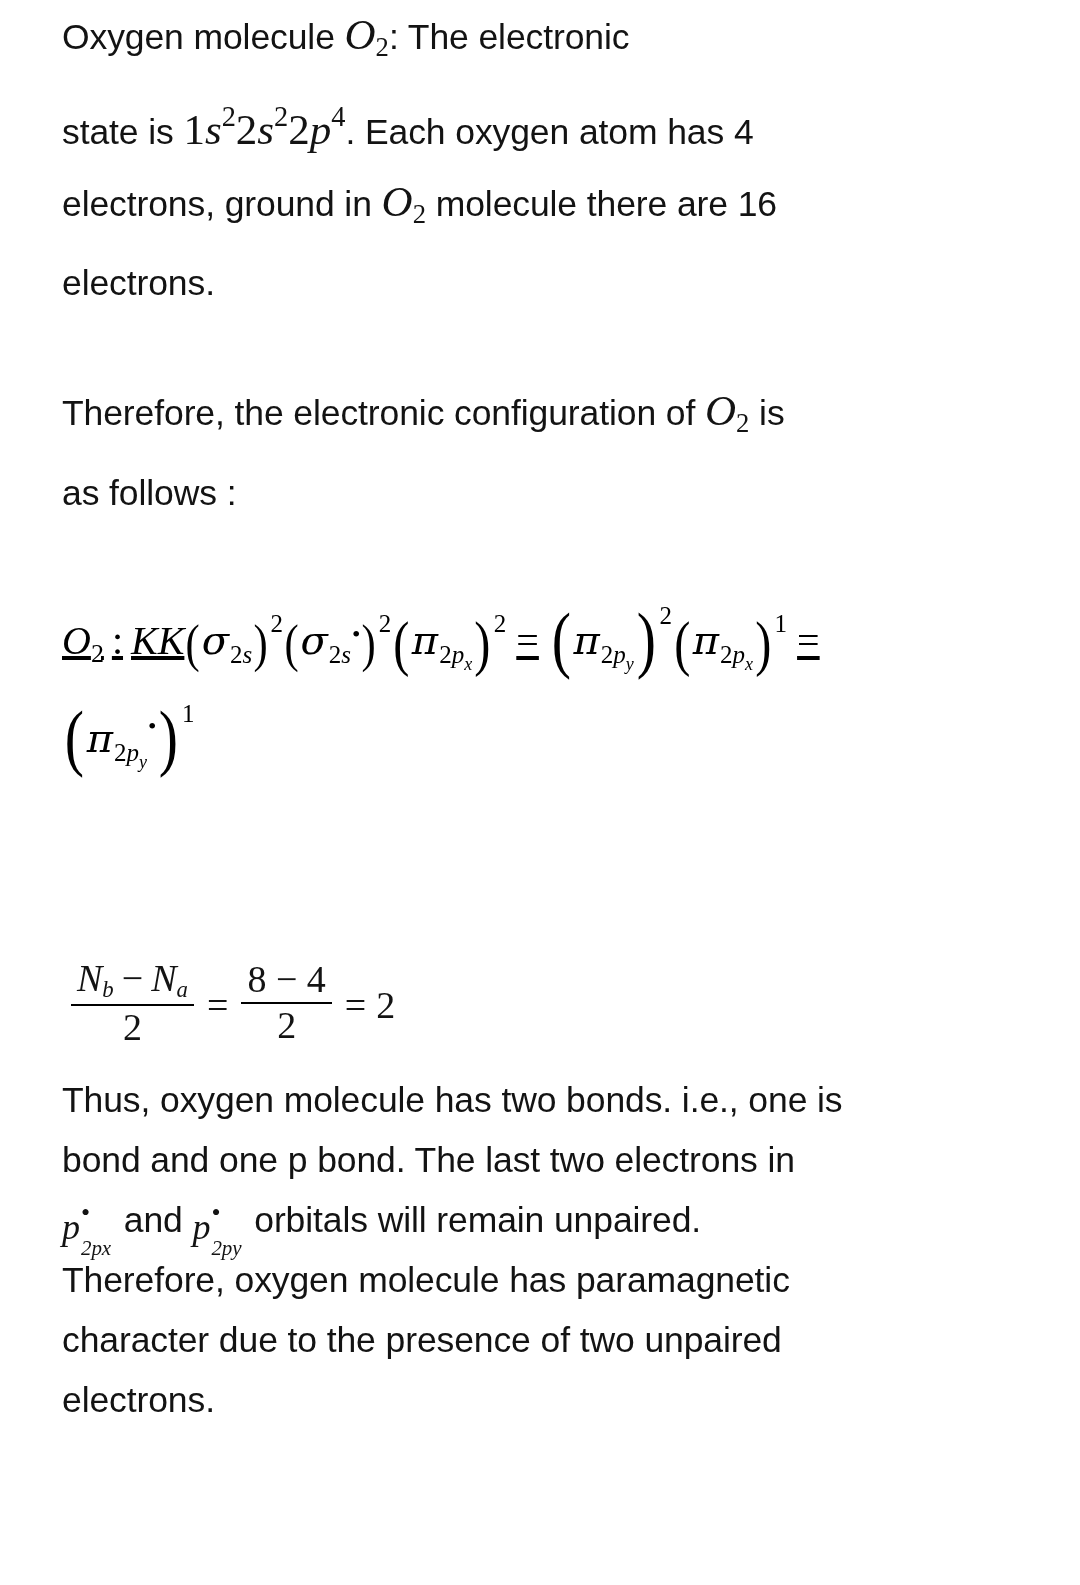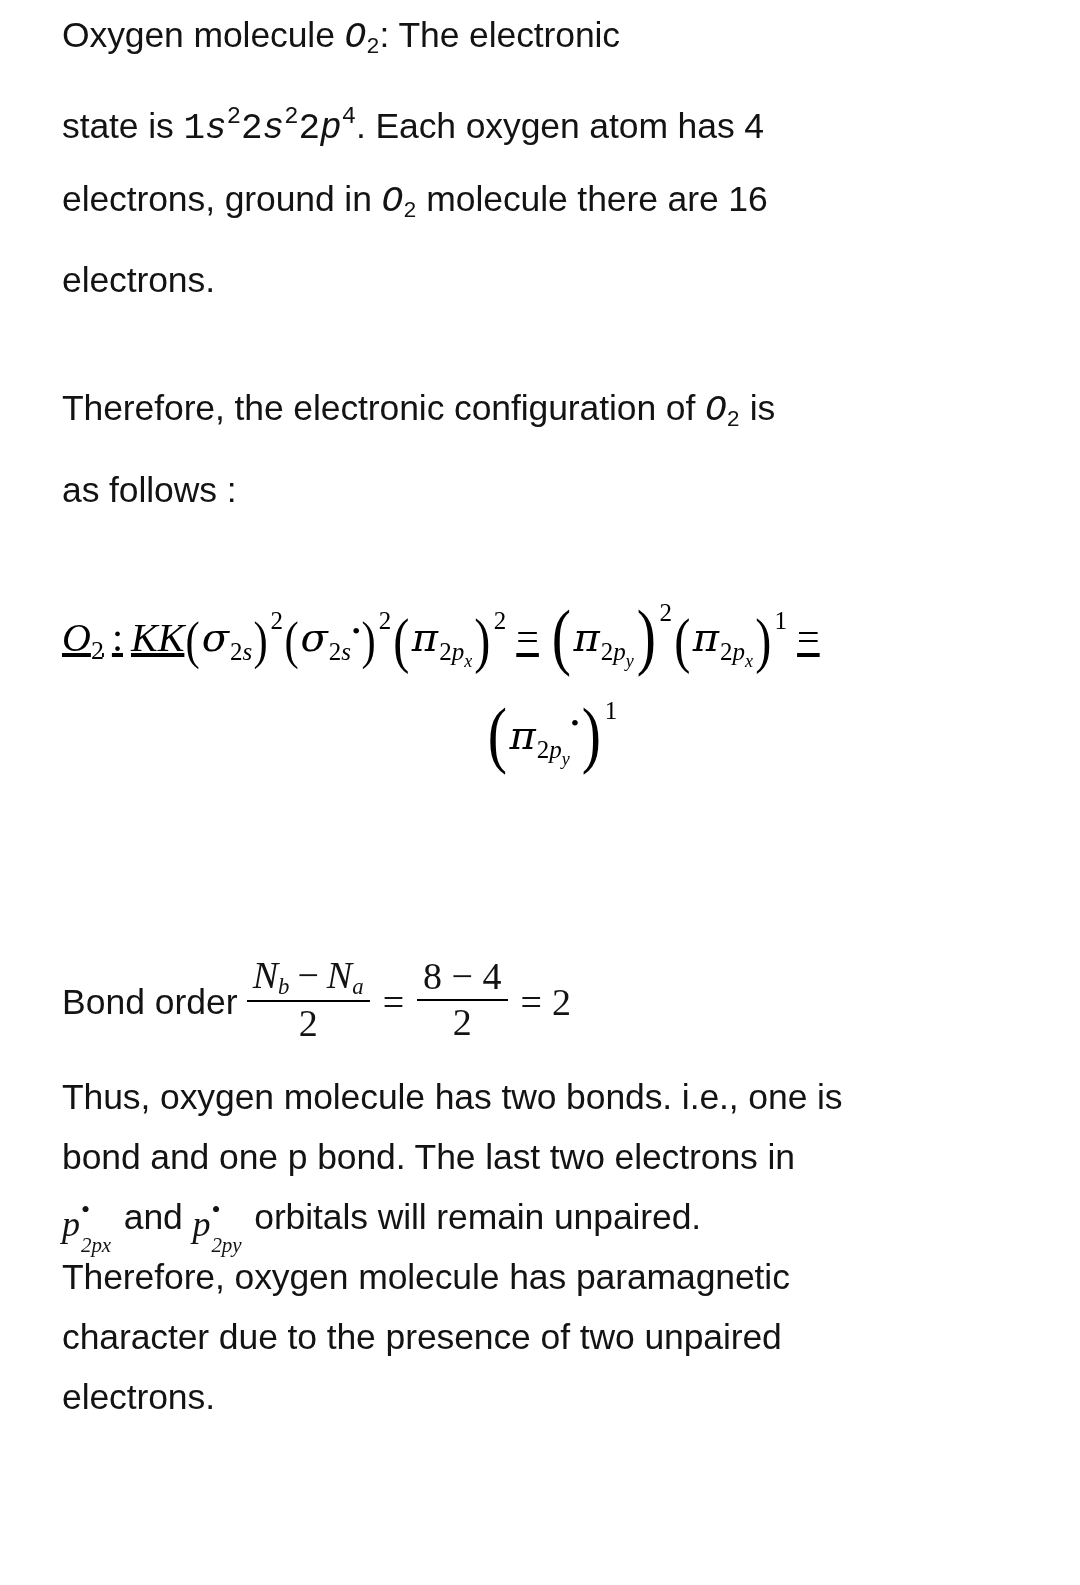--- a/index.html
+++ b/index.html
@@ -28,23 +28,23 @@
     line-height: 70px;
     letter-spacing: -0.1px;
     color: #131313;
     font-family: "Liberation Sans", sans-serif;
   }
   .para.tight { line-height: 63px; }
   .para.tighter { line-height: 60px; }
 
   
   .m {
-    font-family: Liberation Mono, monospace;
-    font-style: italic;
-    font-size: 36px;
+    font-family: Liberation Serif, serif;
+    font-style: italic;
+    font-size: 43px;
     letter-spacing: 0;
   }
   .m .up { font-style: normal; }
   .m sub {
     font-size: 0.62em;
     vertical-align: -0.26em;
     font-style: normal;
   }
   .m sup {
     font-size: 0.66em;
@@ -176,21 +176,21 @@
     left: 19px;
     top: 19px;
     font-size: 21px;
     font-style: italic;
   }
 
   .spacer-sm { height: 58px; }
   .spacer-md { height: 74px; }
   .spacer-lg { height: 80px; }
   .eqrow1 { height: 98px; text-decoration: underline; }
-  .eqrow2 { height: 104px; text-align: center; }
+  .eqrow2 { height: 104px; }
 </style>
 </head>
 <body>
 
 <div class="page">
 
   <div class="para">
     <div><span>Oxygen molecule </span><span class="m"><span class="up" style="font-style:italic">O</span><sub>2</sub></span><span>: The electronic</span></div>
 
 
@@ -217,21 +217,20 @@
   <div class="eq eqrow2">
     <span class="bigparen" style="font-size:74px">(</span><span class="orb"><span class="gk">π</span><span class="lvl1"><span class="rmn">2</span>p<span class="lvl2">y</span></span></span><span class="adot" style="vertical-align:18px">•</span><span class="bigparen" style="font-size:74px">)</span><span class="expo" style="vertical-align:30px">1</span>
   </div>
 
   <div class="spacer-lg"></div>
 
 
   <div style="height:56px"></div>
 
   <div class="bondline">
-    <span>Bond order</span>
     <span class="frac">
       <span class="num"><span>N</span><sub>b</sub><span class="rm" style="margin:0 8px">−</span><span>N</span><sub>a</sub></span>
       <span class="den">2</span>
     </span>
     <span class="eqs">=</span>
     <span class="frac">
       <span class="num" style="font-style:normal">8 − 4</span>
       <span class="den">2</span>
     </span>
     <span class="eqs">=</span>

